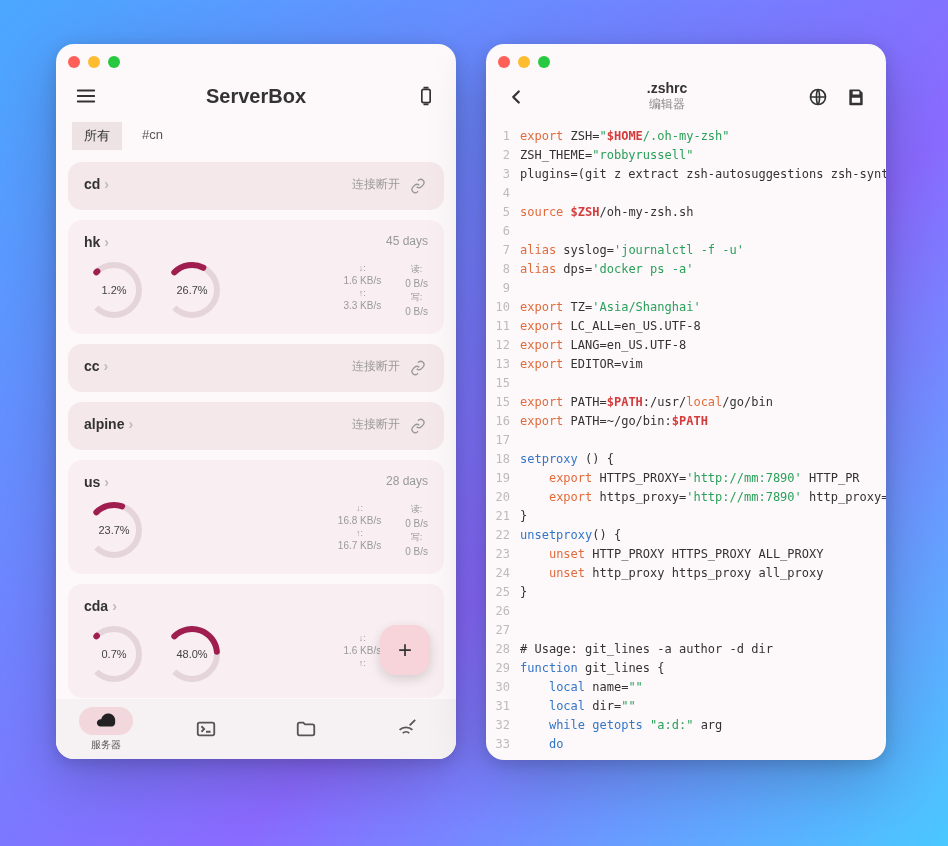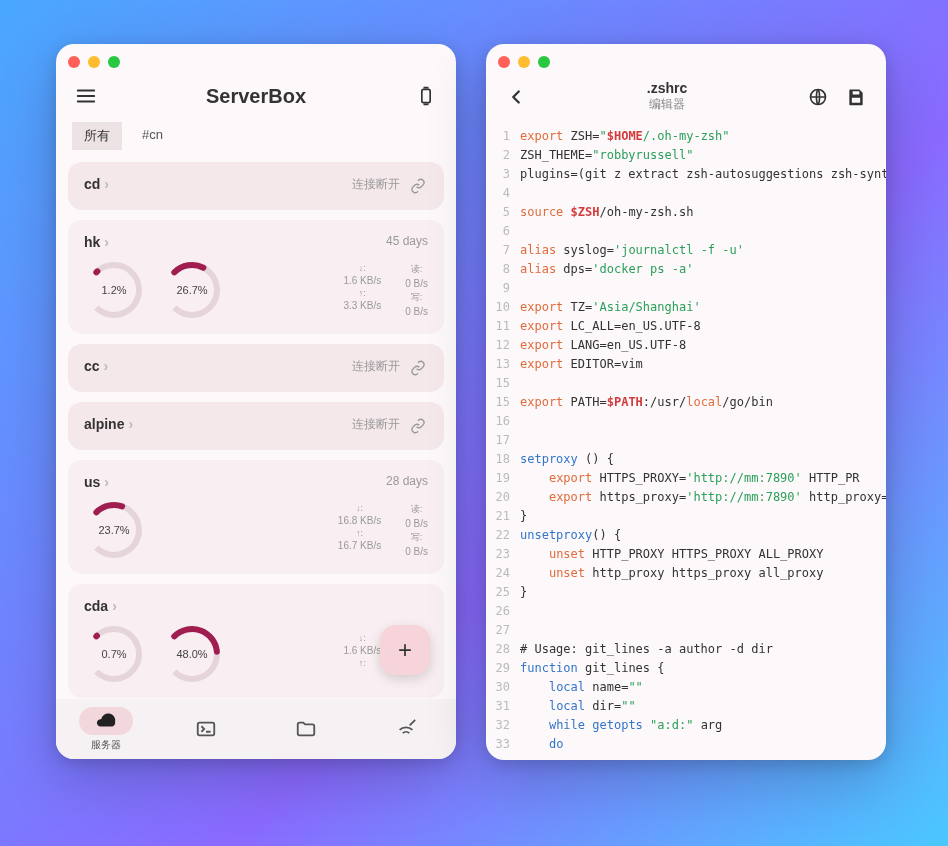--- a/index.html
+++ b/index.html
@@ -290,21 +290,21 @@
       <div class="code-line"><span class="ln">6</span><span class="c">&nbsp;</span></div>
       <div class="code-line"><span class="ln">7</span><span class="c"><span class="kw">alias </span><span>syslog=</span><span class="str">'journalctl -f -u'</span></span></div>
       <div class="code-line"><span class="ln">8</span><span class="c"><span class="kw">alias </span><span>dps=</span><span class="str">'docker ps -a'</span></span></div>
       <div class="code-line"><span class="ln">9</span><span class="c">&nbsp;</span></div>
       <div class="code-line"><span class="ln">10</span><span class="c"><span class="kw">export </span><span>TZ=</span><span class="str">'Asia/Shanghai'</span></span></div>
       <div class="code-line"><span class="ln">11</span><span class="c"><span class="kw">export </span><span>LC_ALL=en_US.UTF-8</span></span></div>
       <div class="code-line"><span class="ln">12</span><span class="c"><span class="kw">export </span><span>LANG=en_US.UTF-8</span></span></div>
       <div class="code-line"><span class="ln">13</span><span class="c"><span class="kw">export </span><span>EDITOR=vim</span></span></div>
       <div class="code-line"><span class="ln">15</span><span class="c">&nbsp;</span></div>
       <div class="code-line"><span class="ln">15</span><span class="c"><span class="kw">export </span><span>PATH=</span><span class="var">$PATH</span><span>:/usr/</span><span class="kw">local</span><span>/go/bin</span></span></div>
-      <div class="code-line"><span class="ln">16</span></div>
+      <div class="code-line"><span class="ln">16</span><span class="c"><span class="kw">export </span><span>PATH=~/go/bin:</span><span class="var">$PATH</span></span></div>
       <div class="code-line"><span class="ln">17</span><span class="c">&nbsp;</span></div>
       <div class="code-line"><span class="ln">18</span><span class="c"><span class="id">setproxy</span><span> () {</span></span></div>
       <div class="code-line"><span class="ln">19</span><span class="c"><span>    </span><span class="kw">export </span><span>HTTPS_PROXY=</span><span class="str">'http://mm:7890'</span><span> HTTP_PR</span></span></div>
       <div class="code-line"><span class="ln">20</span><span class="c"><span>    </span><span class="kw">export </span><span>https_proxy=</span><span class="str">'http://mm:7890'</span><span> http_proxy='</span></span></div>
       <div class="code-line"><span class="ln">21</span><span class="c"><span>}</span></span></div>
       <div class="code-line"><span class="ln">22</span><span class="c"><span class="id">unsetproxy</span><span>() {</span></span></div>
       <div class="code-line"><span class="ln">23</span><span class="c"><span>    </span><span class="kw">unset </span><span>HTTP_PROXY HTTPS_PROXY ALL_PROXY</span></span></div>
       <div class="code-line"><span class="ln">24</span><span class="c"><span>    </span><span class="kw">unset </span><span>http_proxy https_proxy all_proxy</span></span></div>
       <div class="code-line"><span class="ln">25</span><span class="c"><span>}</span></span></div>
       <div class="code-line"><span class="ln">26</span><span class="c">&nbsp;</span></div>

